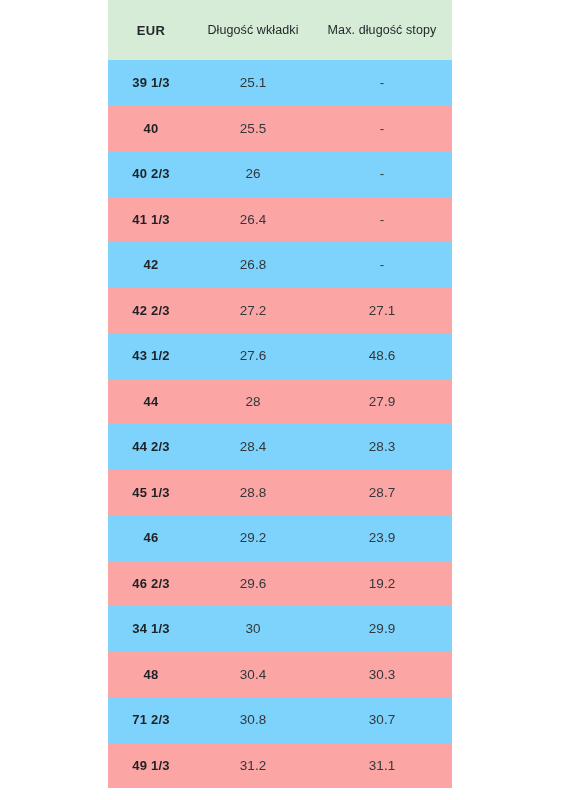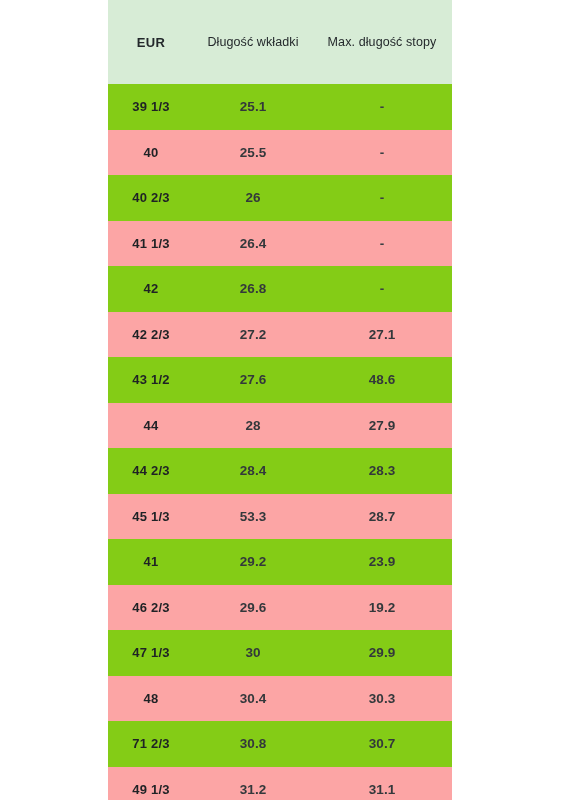--- a/index.html
+++ b/index.html
@@ -27,49 +27,49 @@
     width: 344px;
     border-collapse: collapse;
     table-layout: fixed;
   }
   .size-table col.c-eur    { width: 86px; }
   .size-table col.c-insole { width: 118px; }
   .size-table col.c-foot   { width: 140px; }
 
   .size-table thead th {
     background: #d7ecd6;
-    height: 84px;
+    height: 60px;
     padding: 0;
     font-size: 12.5px;
     font-weight: 400;
     color: #23282b;
     text-align: center;
     vertical-align: middle;
     letter-spacing: 0.1px;
   }
   .size-table thead th.head-eur {
     font-weight: 700;
     font-size: 13px;
     letter-spacing: 0.3px;
   }
 
   .size-table tbody tr {
     height: 45.5px;
   }
-  .size-table tbody tr.odd  td { background: #84cc16; margin-top: 24px; }
+  .size-table tbody tr.odd  td { background: #7dd3fc; margin-top: 24px; }
   .size-table tbody tr.even td { background: #fca5a5; }
 
   .size-table tbody td {
     padding: 0;
     height: 45.5px;
     text-align: center;
     vertical-align: middle;
     font-size: 13.5px;
     color: #33383b;
-    font-weight: 700;
+    font-weight: 400;
   }
   .size-table tbody td.cell-eur {
     font-weight: 700;
     color: #1f2225;
     font-size: 13px;
     letter-spacing: 0.2px;
   }
   .size-table tbody td.cell-dash {
     color: #3a3f42;
   }
@@ -133,35 +133,35 @@
           <td class="cell-insole">28</td>
           <td class="cell-foot">27.9</td>
         </tr>
         <tr class="odd">
           <td class="cell-eur">44 2/3</td>
           <td class="cell-insole">28.4</td>
           <td class="cell-foot">28.3</td>
         </tr>
         <tr class="even">
           <td class="cell-eur">45 1/3</td>
-          <td class="cell-insole">53.3</td>
+          <td class="cell-insole">28.8</td>
           <td class="cell-foot">28.7</td>
         </tr>
         <tr class="odd">
-          <td class="cell-eur">41</td>
+          <td class="cell-eur">46</td>
           <td class="cell-insole">29.2</td>
           <td class="cell-foot">23.9</td>
         </tr>
         <tr class="even">
           <td class="cell-eur">46 2/3</td>
           <td class="cell-insole">29.6</td>
           <td class="cell-foot">19.2</td>
         </tr>
         <tr class="odd">
-          <td class="cell-eur">47 1/3</td>
+          <td class="cell-eur">34 1/3</td>
           <td class="cell-insole">30</td>
           <td class="cell-foot">29.9</td>
         </tr>
         <tr class="even">
           <td class="cell-eur">48</td>
           <td class="cell-insole">30.4</td>
           <td class="cell-foot">30.3</td>
         </tr>
         <tr class="odd">
           <td class="cell-eur">71 2/3</td>

